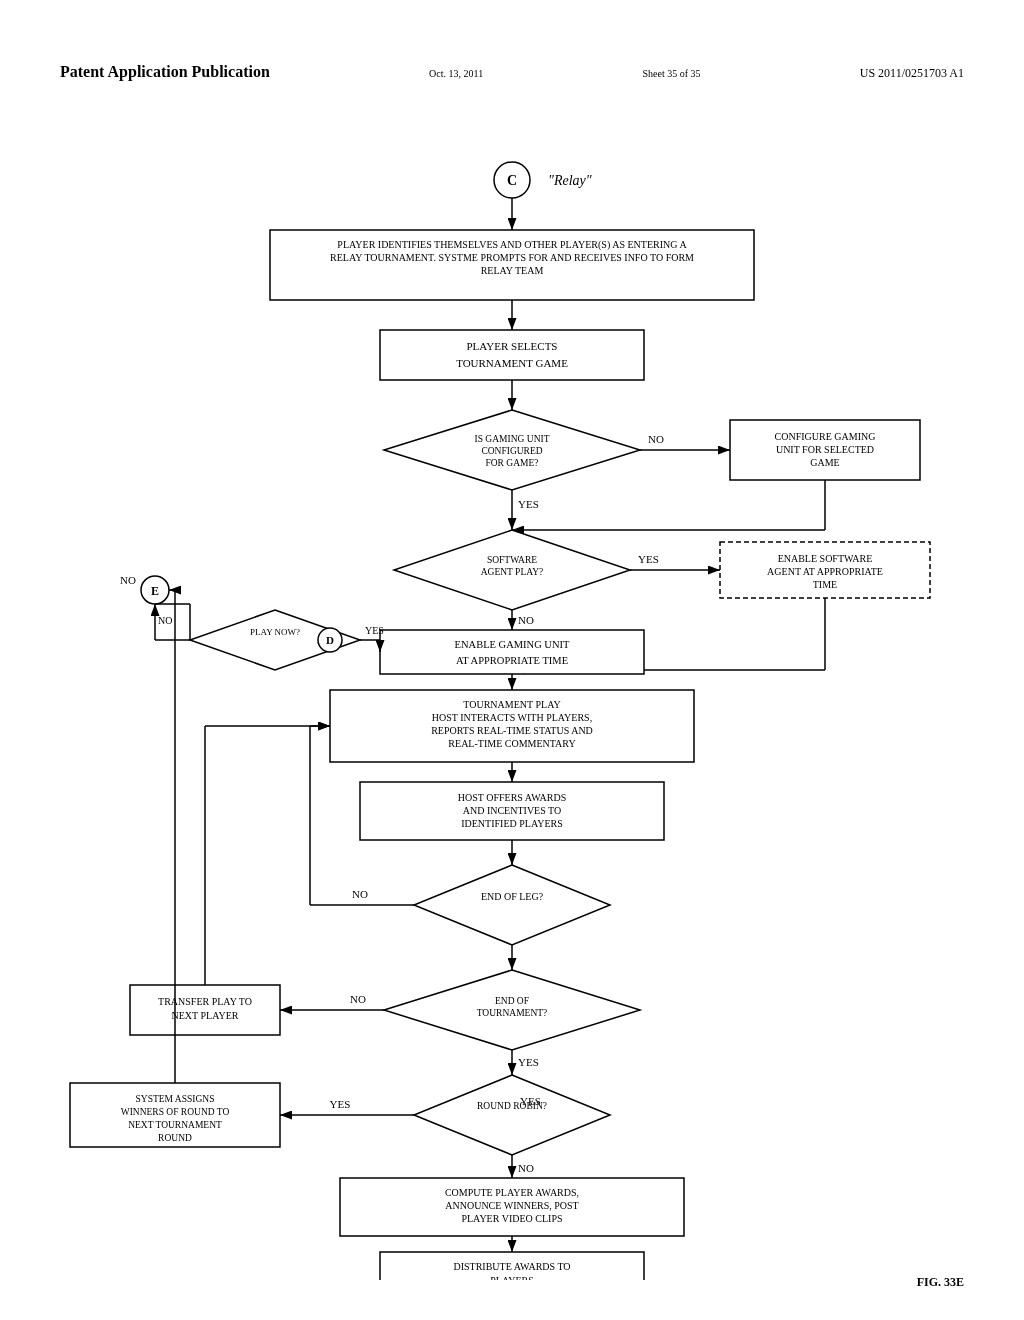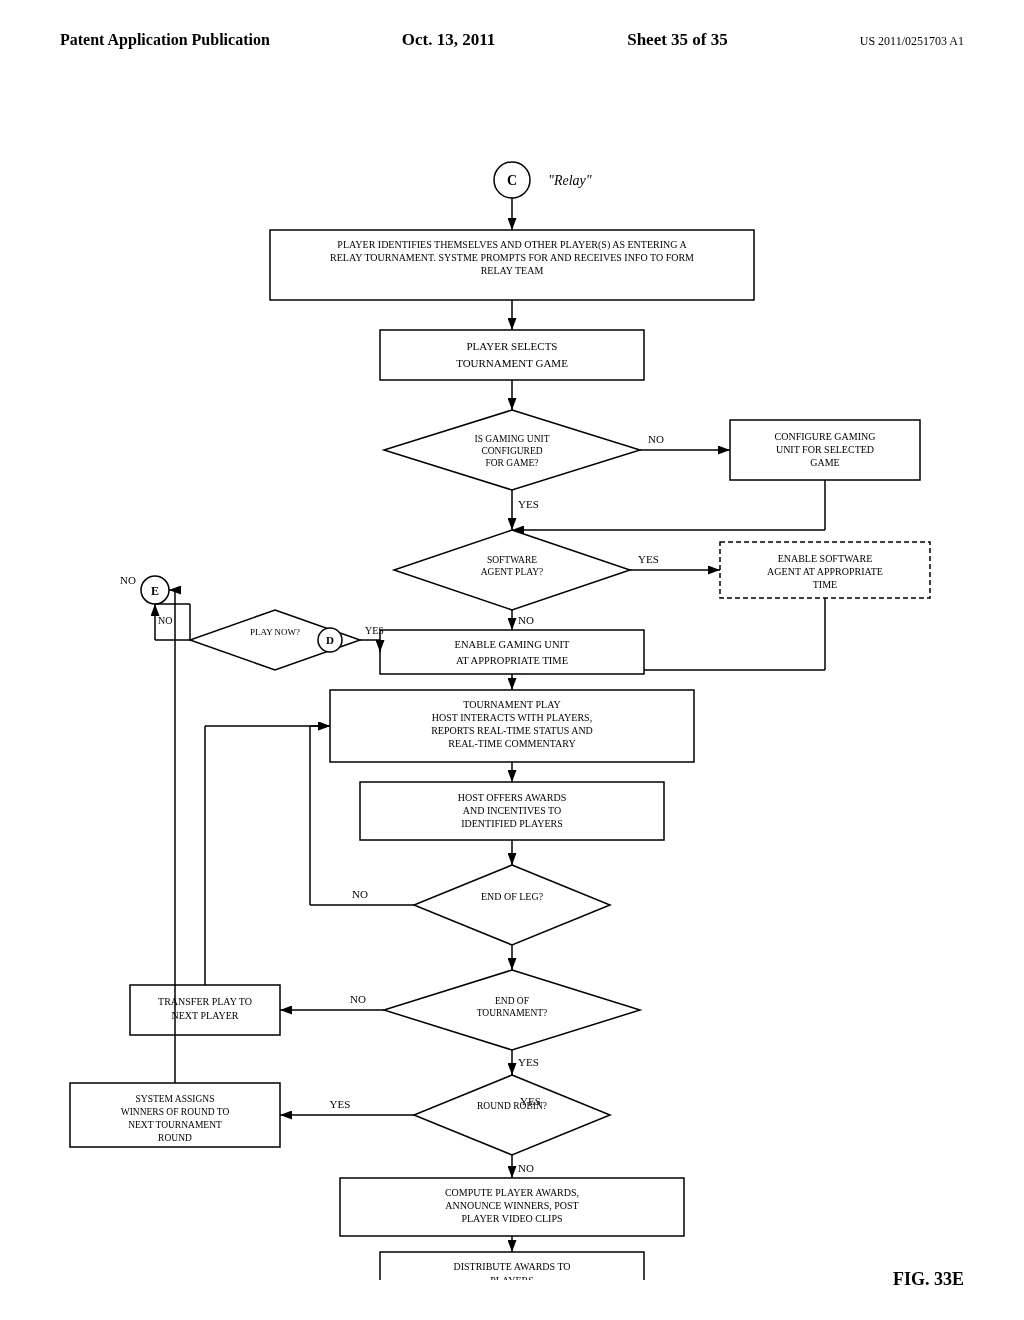--- a/index.html
+++ b/index.html
@@ -12,28 +12,28 @@
       position: relative;
     }
 
     
     .header {
       display: flex;
       justify-content: space-between;
       align-items: baseline;
       padding: 30px 60px 0 60px;
       font-size: 15px;
+      margin-top: 33px;
     }
     .header-left {
       font-weight: bold;
       font-size: 16px;
     }
     .header-center {
-      font-size: 17px;
-      font-weight: bold;
+      font-size: 10px;
     }
     .header-right {
       font-size: 12px;
     }
 
     
     .flowchart-area {
       position: absolute;
       top: 130px;
       left: 0;
@@ -48,21 +48,21 @@
       left: 0;
       width: 100%;
       height: 100%;
     }
 
     
     .fig-label {
       position: absolute;
       bottom: 30px;
       right: 60px;
-      font-size: 18px;
+      font-size: 12px;
       font-weight: bold;
     }
   </style>
 </head>
 <body>
 
 <div class="header">
   <span class="header-left">Patent Application Publication</span>
   <span class="header-center">Oct. 13, 2011</span>
   <span class="header-center">Sheet 35 of 35</span>

